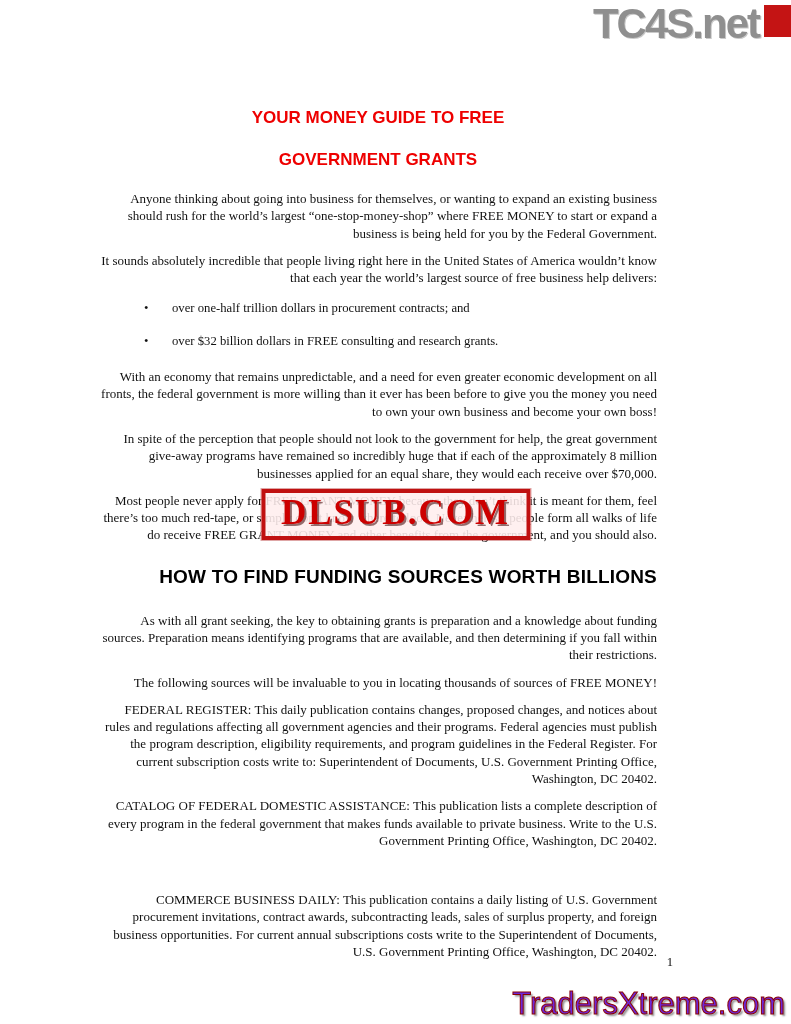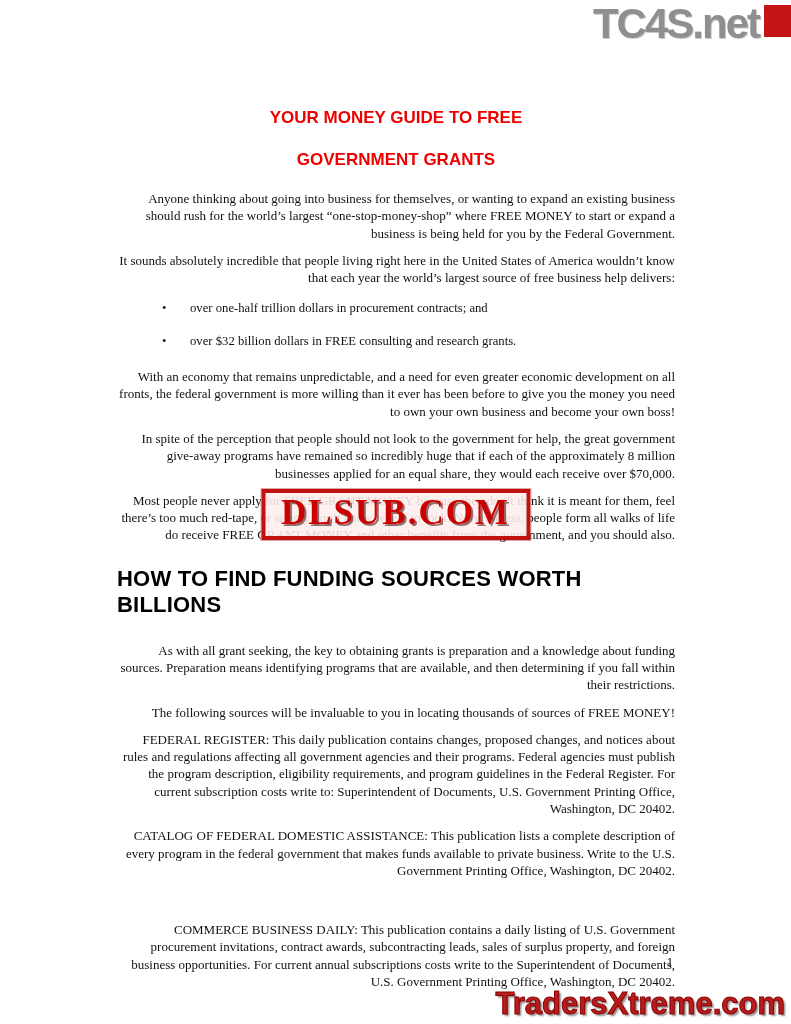--- a/index.html
+++ b/index.html
@@ -32,21 +32,21 @@
     top: 5px;
     right: 0;
     width: 27px;
     height: 32px;
     background: #c41414;
   }
 
   
   .content {
     position: absolute;
-    left: 117px;
+    left: 99px;
     top: 108px;
     width: 558px;
   }
   .doc-title {
     font-family: "Liberation Sans", sans-serif;
     font-weight: bold;
     font-size: 17px;
     color: #ee0000;
     text-align: center;
   }
@@ -74,24 +74,25 @@
     content: "\2022";
     position: absolute;
     left: 45px;
     top: 0;
   }
   .pre-heading-gap { margin-bottom: 8px; }
 
   h1.section-heading {
     font-family: "Liberation Sans", sans-serif;
     font-weight: bold;
-    font-size: 22px;
+    font-size: 19px;
     color: #000000;
     margin: 22px 0 24px 0;
     letter-spacing: 0.2px;
+    text-align: right;
   }
   p.gap-before { margin-top: 42px; }
 
   
   .watermark {
     position: absolute;
     top: 489px;
     left: 50%;
     transform: translateX(-50%);
     background: rgba(255, 238, 238, 0.88);
@@ -114,23 +115,23 @@
     top: 955px;
     right: 118px;
     font-size: 12.7px;
     color: #111111;
   }
   .bottom-logo {
     position: absolute;
     right: 6px;
     bottom: 2px;
     font-family: "Liberation Sans", sans-serif;
-    font-weight: bold;
+    font-weight: normal;
     font-size: 31px;
-    color: #b91c1c;
+    color: #6d28d9;
     -webkit-text-stroke: 1px #8a0000;
     text-shadow: 2px 2px 2px rgba(0,0,0,0.45);
     letter-spacing: 0px;
   }
 </style>
 </head>
 <body>
 
 <div class="page">
 

